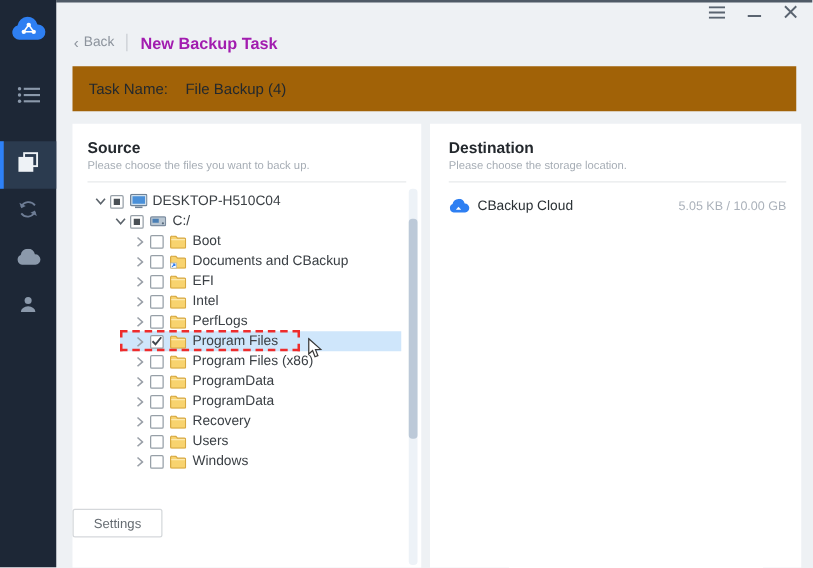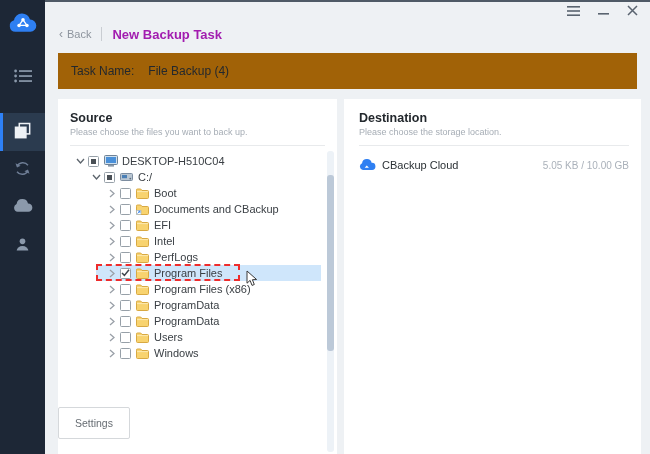--- a/index.html
+++ b/index.html
@@ -57,21 +57,21 @@
   .scroll-thumb { position:absolute; top:24px; left:0; width:7px; height:176px; background:#bcc9d8; border-radius:3px; cursor:pointer; }
 
   
   .dest-row { margin-top:13px; display:flex; align-items:center; cursor:pointer; }
   .dest-icon { display:flex; align-items:center; margin-right:6px; }
   .dest-name { font-size:11px; font-weight:400; color:#2b3135; }
   .dest-usage { margin-left:auto; font-size:10px; color:#aab1ba; }
 
   
   .footer { position:absolute; left:0; right:0; bottom:0; height:56px; }
-  .btn-settings { position:absolute; left:13px; top:9px; width:72px; height:32px; background:#fff; border:1px solid #d5d8db; border-radius:2px; font-size:10.5px; color:#666c72; display:flex; align-items:center; justify-content:center; cursor:pointer; }
+  .btn-settings { position:absolute; left:13px; top:9px; width:72px; height:23px; background:#fff; border:1px solid #d5d8db; border-radius:2px; font-size:10.5px; color:#666c72; display:flex; align-items:center; justify-content:center; cursor:pointer; }
   .btn-start { position:absolute; right:8px; top:9px; height:26px; display:flex; border-radius:2px; overflow:hidden; cursor:pointer; }
   .btn-start-main { background:#3e87e4; color:#fff; font-size:11px; display:flex; align-items:center; justify-content:center; width:82px; }
   .btn-start-arrow { background:#3e87e4; border-left:1px solid #2f74cc; width:24px; display:flex; align-items:center; justify-content:center; }
 </style>
 </head>
 <body>
 
 <div class="sidebar">
   <div class="logo">
     <svg width="28" height="20" viewBox="0 0 24 17">
@@ -381,20 +381,37 @@
                   <polyline points="1,1 5,4.5 1,8" fill="none" stroke="#9aa0a8" stroke-width="1.3"></polyline>
                 </svg>
               </span>
               <span class="cb"></span>
               <span class="t-icon">
                 <svg width="13" height="11" viewBox="0 0 13 11">
                   <path d="M0.5 2.2 a1 1 0 0 1 1 -1.2 h3.2 l1.3 1.5 h5.5 a1 1 0 0 1 1 1 v6 a1 1 0 0 1 -1 1 h-10 a1 1 0 0 1 -1 -1 z" fill="#f8d36f" stroke="#d8a942"></path>
                   <path d="M1 3.6 h11" stroke="#fce9b0" stroke-width="1"></path>
                 </svg>
               </span>
+              <span class="t-label">Recovery</span>
+            </div>
+          </div>
+          <div class="tree-row">
+            <div class="tr-inner" style="padding-left:36px">
+              <span class="chev-box">
+                <svg width="6" height="9" viewBox="0 0 6 9">
+                  <polyline points="1,1 5,4.5 1,8" fill="none" stroke="#9aa0a8" stroke-width="1.3"></polyline>
+                </svg>
+              </span>
+              <span class="cb"></span>
+              <span class="t-icon">
+                <svg width="13" height="11" viewBox="0 0 13 11">
+                  <path d="M0.5 2.2 a1 1 0 0 1 1 -1.2 h3.2 l1.3 1.5 h5.5 a1 1 0 0 1 1 1 v6 a1 1 0 0 1 -1 1 h-10 a1 1 0 0 1 -1 -1 z" fill="#f8d36f" stroke="#d8a942"></path>
+                  <path d="M1 3.6 h11" stroke="#fce9b0" stroke-width="1"></path>
+                </svg>
+              </span>
               <span class="t-label">Users</span>
             </div>
           </div>
           <div class="tree-row">
             <div class="tr-inner" style="padding-left:36px">
               <span class="chev-box">
                 <svg width="6" height="9" viewBox="0 0 6 9">
                   <polyline points="1,1 5,4.5 1,8" fill="none" stroke="#9aa0a8" stroke-width="1.3"></polyline>
                 </svg>
               </span>

